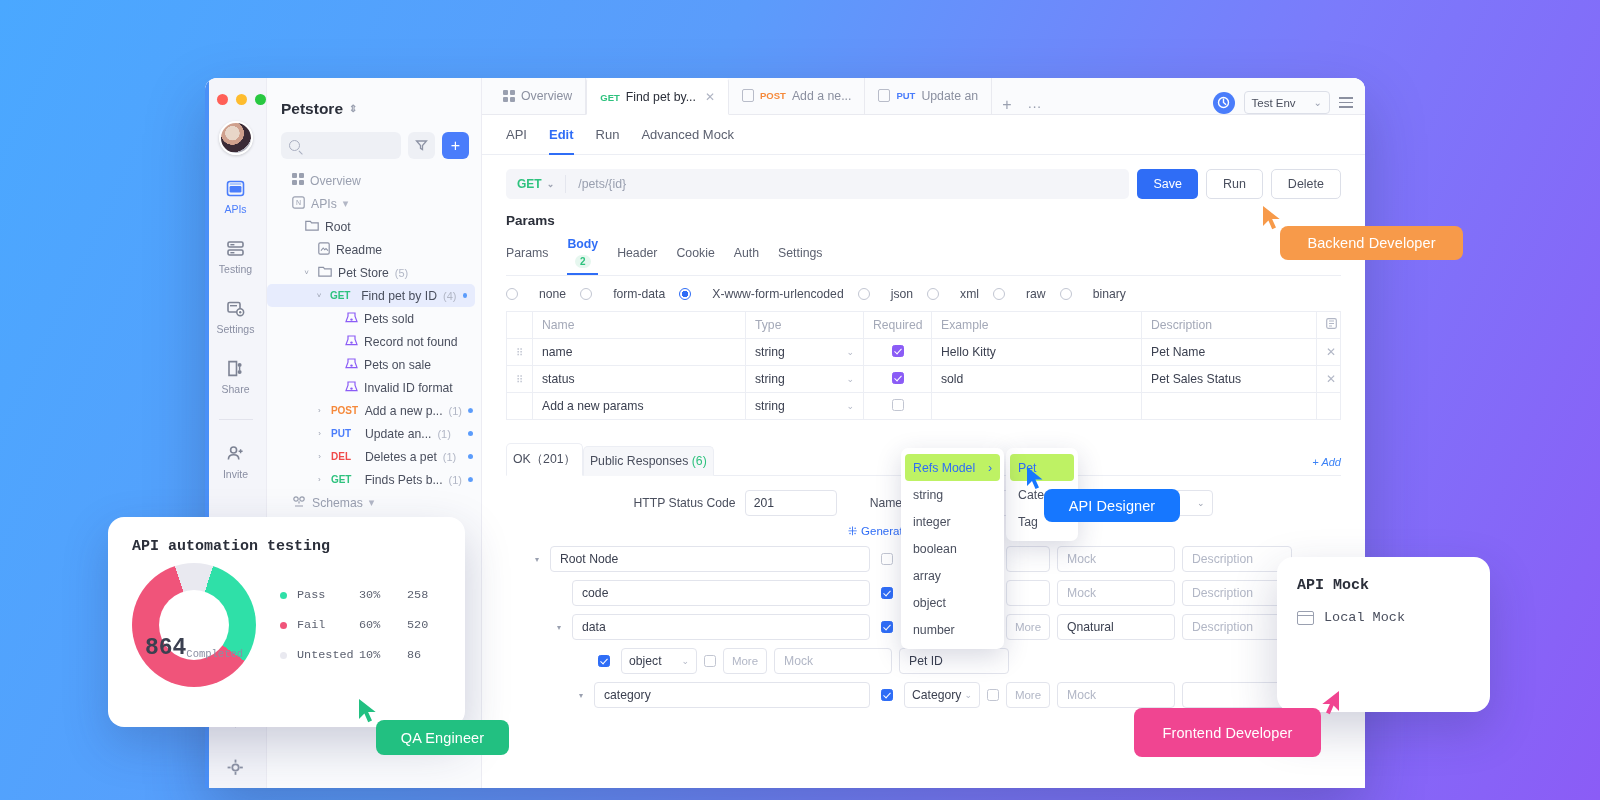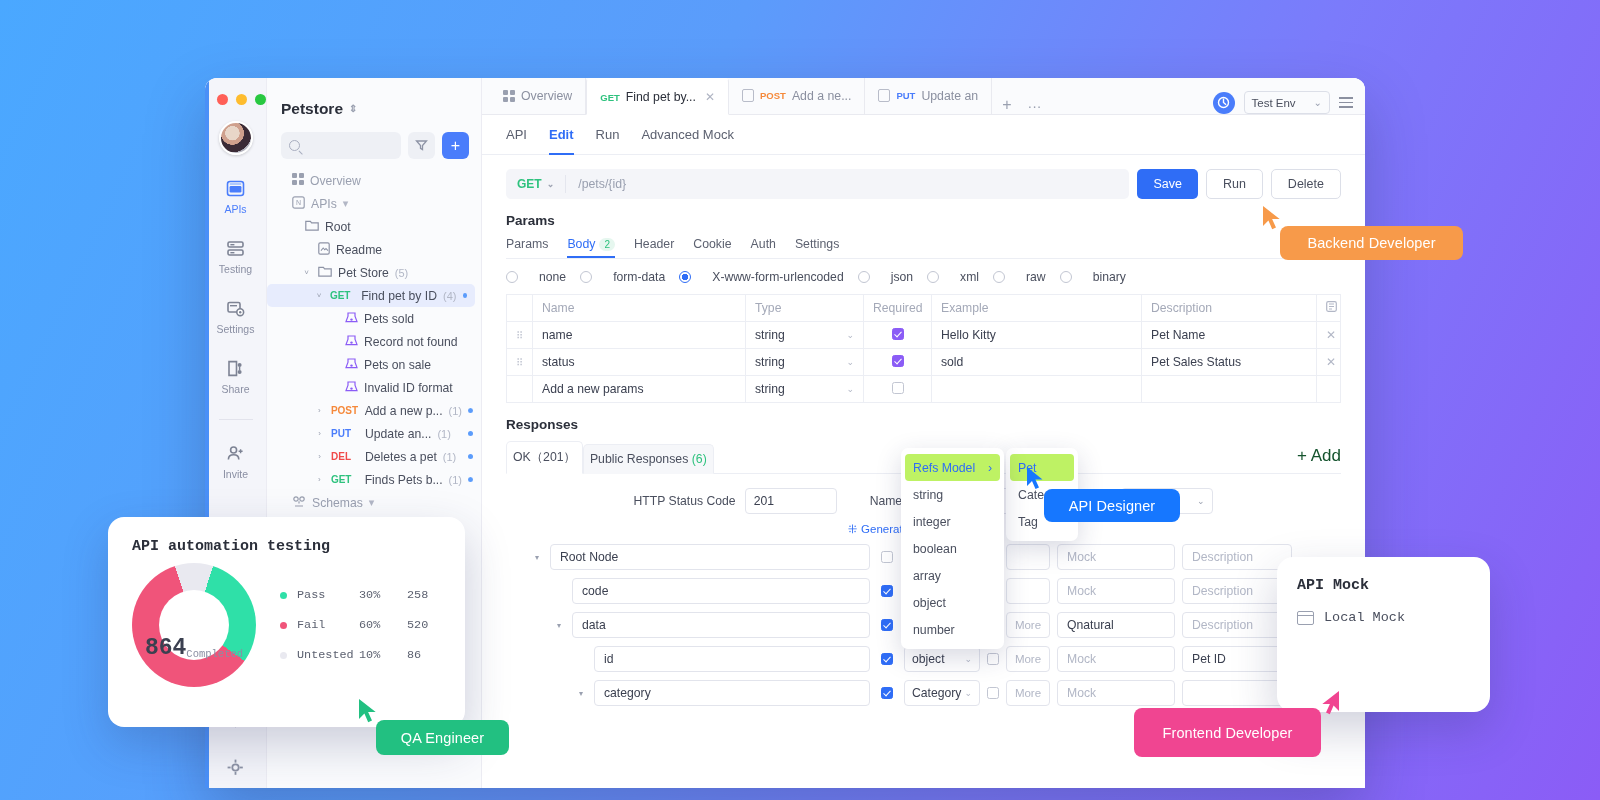--- a/index.html
+++ b/index.html
@@ -89,21 +89,21 @@
   .method{display:flex;align-items:center;gap:5px;padding:0 11px;font-size:12px;font-weight:700;color:#2ec27e;border-right:1px solid #e4e6ee;height:18px;}
   .urlpath{padding-left:12px;font-size:12.3px;color:#9aa0b0;}
   .btn{height:30px;padding:0 16px;border-radius:5px;font-size:12.5px;display:flex;align-items:center;justify-content:center;cursor:pointer;}
   .btn.p{background:#2f6df6;color:#fff;}
   .btn.s{background:#fff;color:#4a4f5e;border:1px solid #dcdfe8;}
 
   .sec{padding:14px 24px 0 24px;}
   .sech{font-size:13.5px;font-weight:600;color:#2b2f3a;}
   .ptabs{display:flex;align-items:center;gap:19px;margin-top:9px;font-size:12.3px;color:#5c6170;border-bottom:1px solid #eceef4;}
   .ptab{padding-bottom:7px;cursor:pointer;display:flex;align-items:center;gap:4px;}
-  .ptab.active{color:#2f6df6;box-shadow:inset 0 -2px 0 #2f6df6;font-weight:400;}
+  .ptab.active{color:#2f6df6;box-shadow:inset 0 -2px 0 #2f6df6;font-weight:700;flex-direction:column;}
   .badge2{background:#e6f7ef;color:#2ec27e;border-radius:8px;font-size:10px;padding:0 5px;line-height:13px;}
 
   .radios{display:flex;align-items:center;gap:14px;margin-top:11px;font-size:12.2px;color:#4a4f5e;}
   .rad{display:flex;align-items:center;gap:21px;cursor:pointer;}
   .rc{width:12px;height:12px;border:1.4px solid #c2c6d2;border-radius:50%;}
   .rc.on{border-color:#2f6df6;background:radial-gradient(circle,#2f6df6 0 3.2px,#fff 3.3px 100%);}
 
   table.pt{width:100%;border-collapse:collapse;margin-top:10px;font-size:12.2px;table-layout:fixed;}
   table.pt th,table.pt td{border:1px solid #eceef4;height:27px;padding:0 9px;text-align:left;font-weight:400;color:#3b4050;}
   table.pt th{color:#a4a9b8;background:#fff;}
@@ -113,21 +113,21 @@
   .cb.on{background:#8b5cf6;border-color:#8b5cf6;position:relative;}
   .cb.on::after{content:"";position:absolute;left:3.4px;top:1px;width:3px;height:6px;border:solid #fff;border-width:0 1.6px 1.6px 0;transform:rotate(43deg);}
   .cb.bl{background:#2f6df6;border-color:#2f6df6;}
   .ph{color:#b2b7c6;}
   .xb{color:#b2b7c6;font-size:12px;}
 
   .rtabs{display:flex;align-items:flex-end;gap:0;margin-top:9px;border-bottom:1px solid #eceef4;font-size:12.3px;}
   .rtab{padding:7px 6px;color:#4a4f5e;border:1px solid transparent;cursor:pointer;}
   .rtab.active{background:#fff;border-color:#eceef4;border-bottom-color:#fff;border-radius:5px 5px 0 0;margin-bottom:-1px;}
   .rtab.grey{background:#f6f7fa;border:1px solid #eceef4;border-bottom-color:#f6f7fa;border-radius:5px 5px 0 0;margin-bottom:-1px;}
-  .addlink{margin-left:auto;color:#14532d;font-size:17px;padding-bottom:7px;cursor:pointer;}
+  .addlink{margin-left:auto;color:#3b82f6;font-size:11px;padding-bottom:7px;cursor:pointer;font-style:italic;}
 
   .frow{display:flex;align-items:center;gap:9px;margin-top:14px;font-size:12.2px;color:#4a4f5e;justify-content:center;}
   .inp{height:26px;border:1px solid #e2e4ec;border-radius:4px;display:flex;align-items:center;padding:0 8px;color:#3b4050;background:#fff;}
   .genlink{text-align:center;color:#2f6df6;font-size:11.5px;margin-top:7px;}
 
   .srow{display:flex;align-items:center;gap:7px;margin-top:8px;font-size:12.2px;}
   .tri{width:12px;color:#9aa0b0;font-size:8px;text-align:center;}
   .nameinp{height:26px;border:1px solid #e2e4ec;border-radius:4px;display:flex;align-items:center;padding:0 9px;color:#3b4050;}
   .typeinp{width:76px;height:26px;border:1px solid #e2e4ec;border-radius:4px;display:flex;align-items:center;justify-content:space-between;padding:0 7px;color:#3b4050;}
   .typeinp.focus{border-color:#7aa4fb;}
@@ -591,21 +591,20 @@
                 <td style="text-align:center"><span class="cb"></span></td>
                 <td></td>
                 <td></td>
                 <td style="text-align:center"><span class="xb"></span></td>
               </tr>
             </tbody>
         </table>
       </div>
 
       <div class="sec">
-        <div class="sech">Responses</div>
         <div class="rtabs">
           <div class="rtab active">OK（201）</div>
           <div class="rtab grey">
             <span>Public Responses</span>
             <span style="color:#2ec27e">(6)</span>
           </div>
           <div class="addlink">+ Add</div>
         </div>
 
         <div class="frow">
@@ -656,21 +655,20 @@
                 <span style="color:#9aa0b0;font-size:10px">○</span>
               </span>
               <span class="cb"></span>
               <span class="more">More</span>
               <span class="mock" style="color:#3b4050">Qnatural</span>
               <span class="desc" style="color:#b2b7c6">Description</span>
             </div>
             <div class="srow">
               <span style="display:inline-block;width:62px"></span>
               <span class="tri"></span>
-              <span class="nameinp" style="width:276px">id</span>
               <span class="cb on bl" style="margin:0 4px"></span>
               <span class="typeinp">
                 <span>object</span>
                 <span style="font-size:9px;color:#b2b7c6">⌄</span>
               </span>
               <span class="cb"></span>
               <span class="more">More</span>
               <span class="mock" style="color:#b2b7c6">Mock</span>
               <span class="desc" style="color:#3b4050">Pet ID</span>
             </div>

